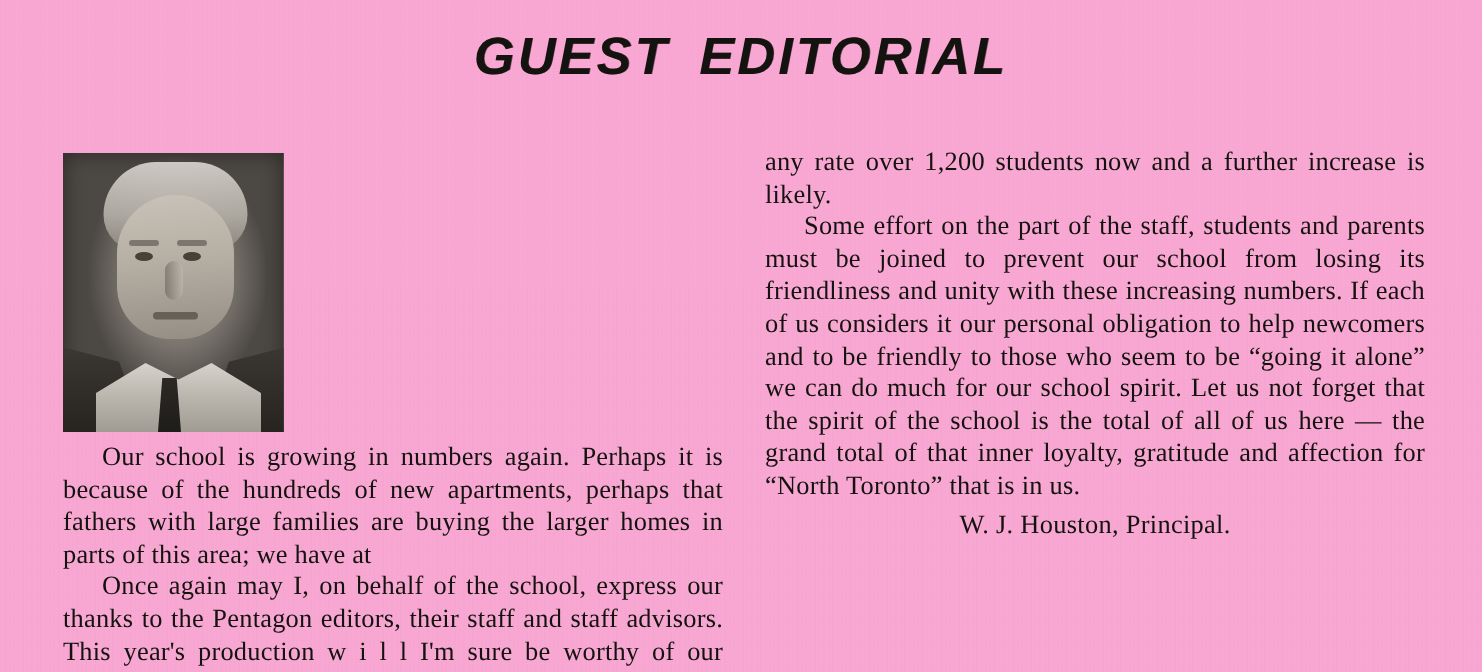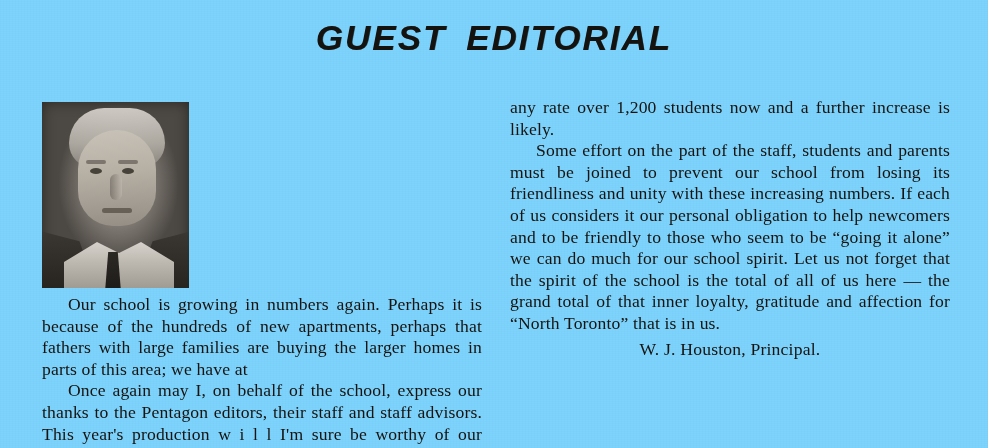--- a/index.html
+++ b/index.html
@@ -11,21 +11,21 @@
     height: 448px;
     background: #c9c9c4;
     font-family: "Liberation Serif", serif;
     color: #15130f;
     overflow: hidden;
   }
   #page {
     position: relative;
     width: 988px;
     height: 448px;
-    background: #7dd3fc;
+    background: #f9a8d4;
     box-sizing: border-box;
   }
   
   #page::before {
     content: "";
     position: absolute;
     inset: 0;
     background:
       repeating-linear-gradient(0deg, rgba(0,0,0,0.018) 0px, rgba(0,0,0,0.018) 1px, rgba(255,255,255,0.02) 1px, rgba(255,255,255,0.02) 2px),
       repeating-linear-gradient(90deg, rgba(0,0,0,0.012) 0px, rgba(0,0,0,0.012) 1px, rgba(255,255,255,0.015) 1px, rgba(255,255,255,0.015) 3px);

